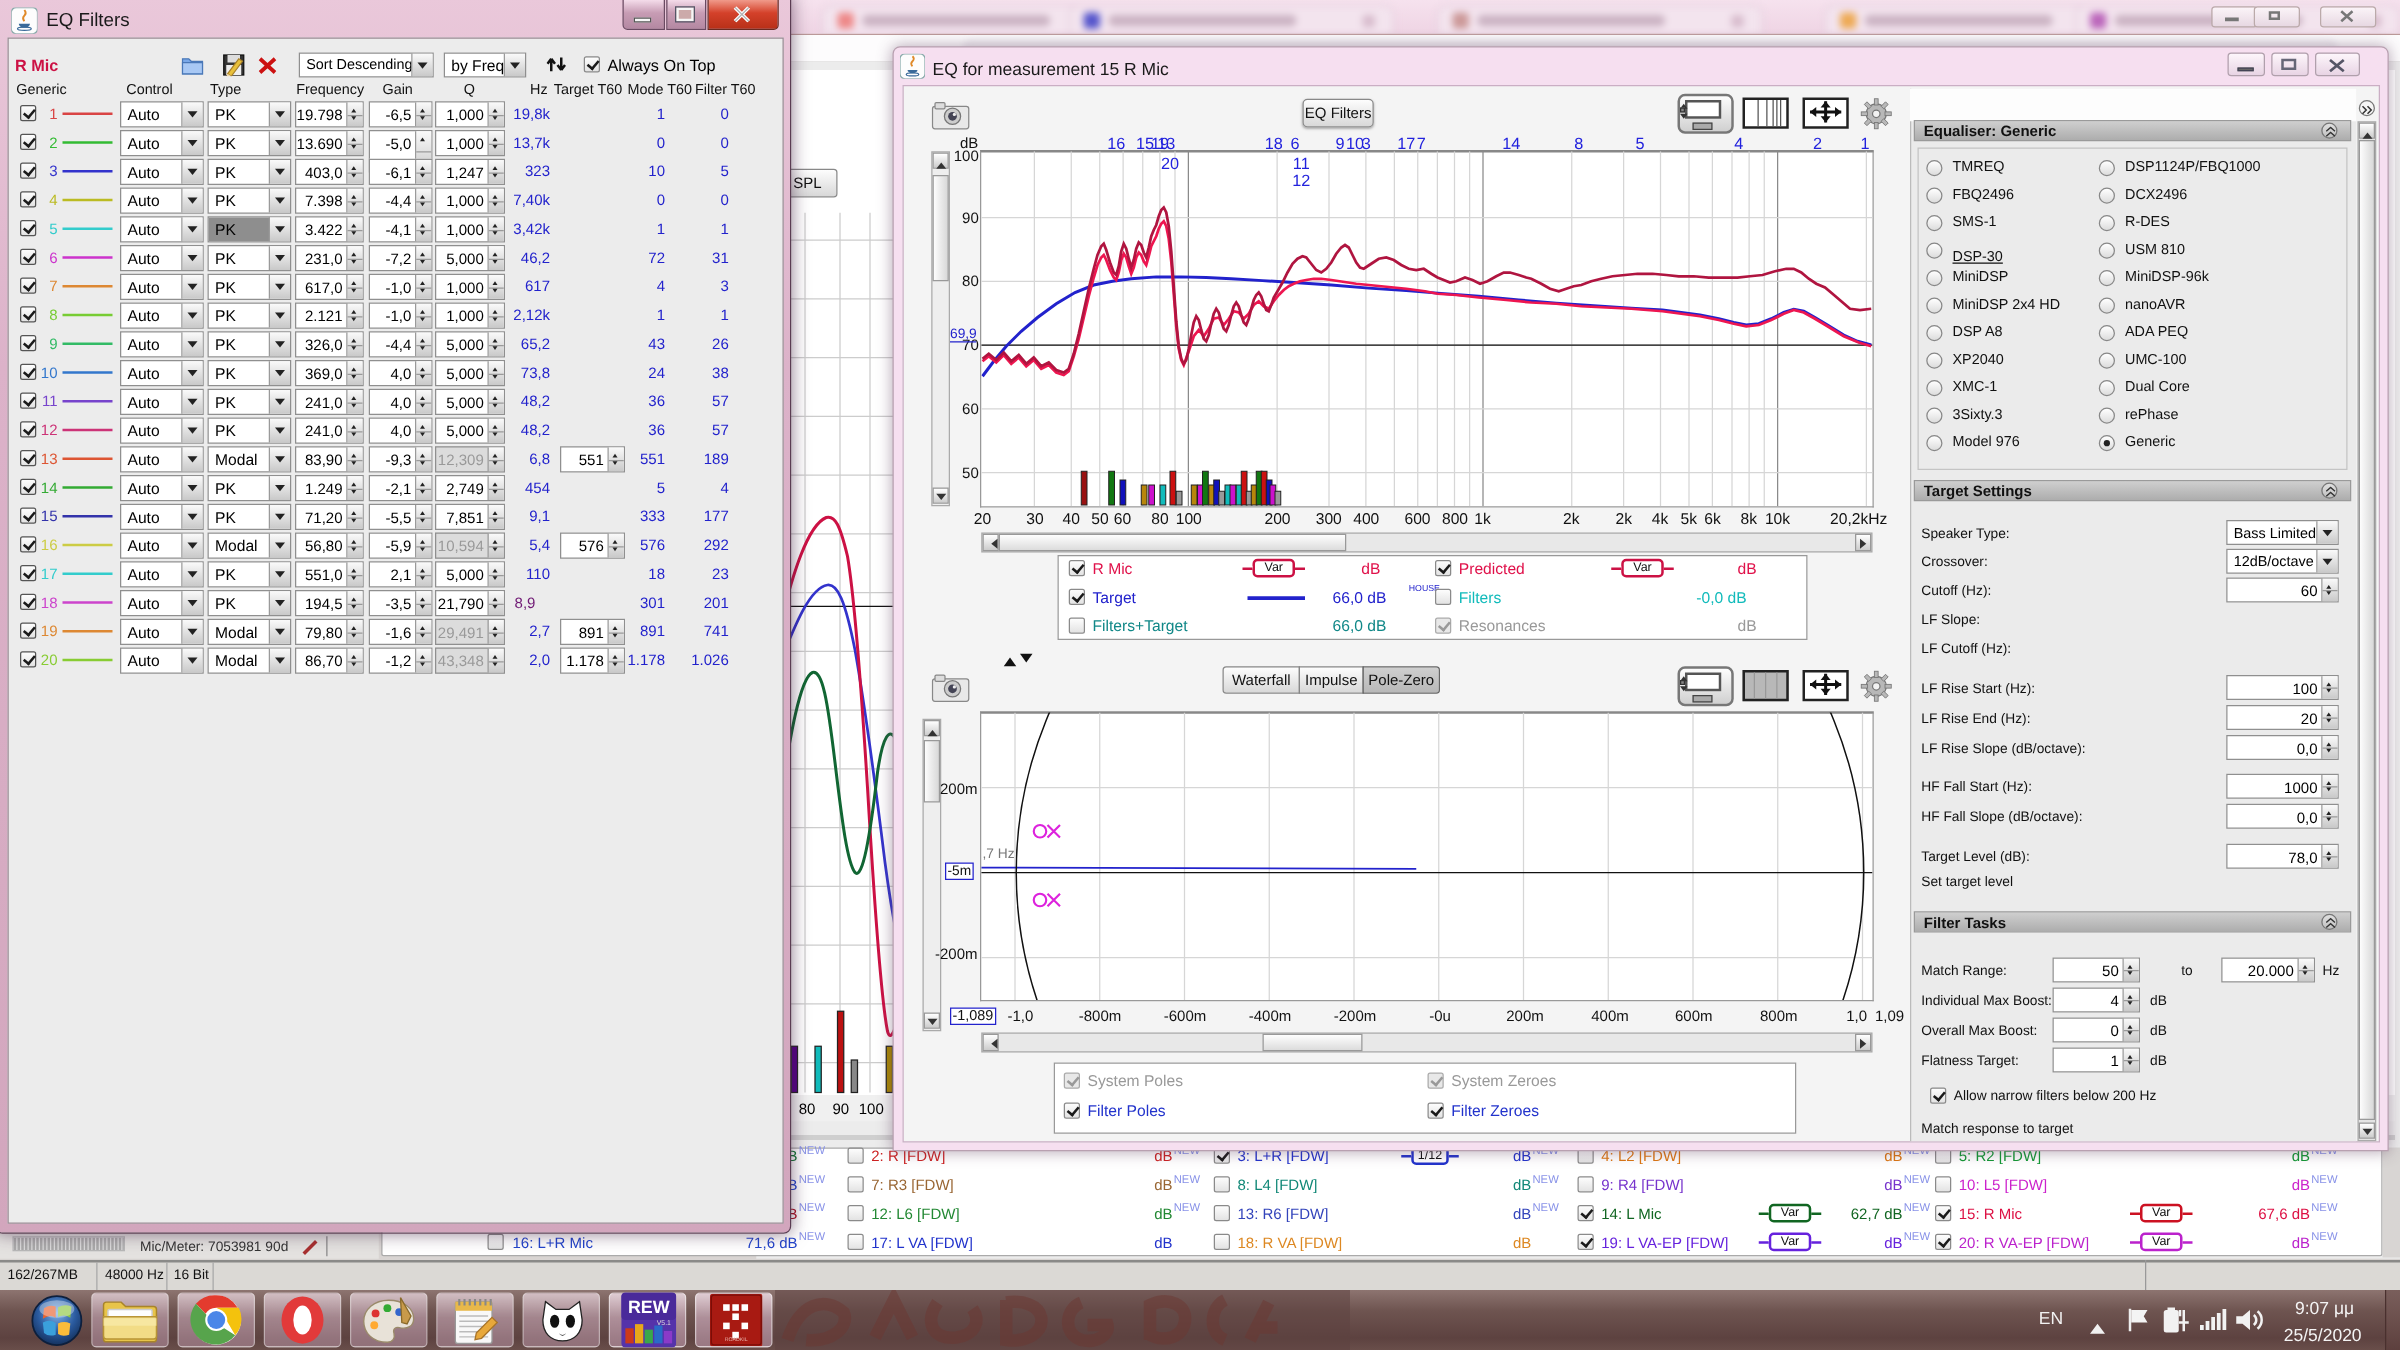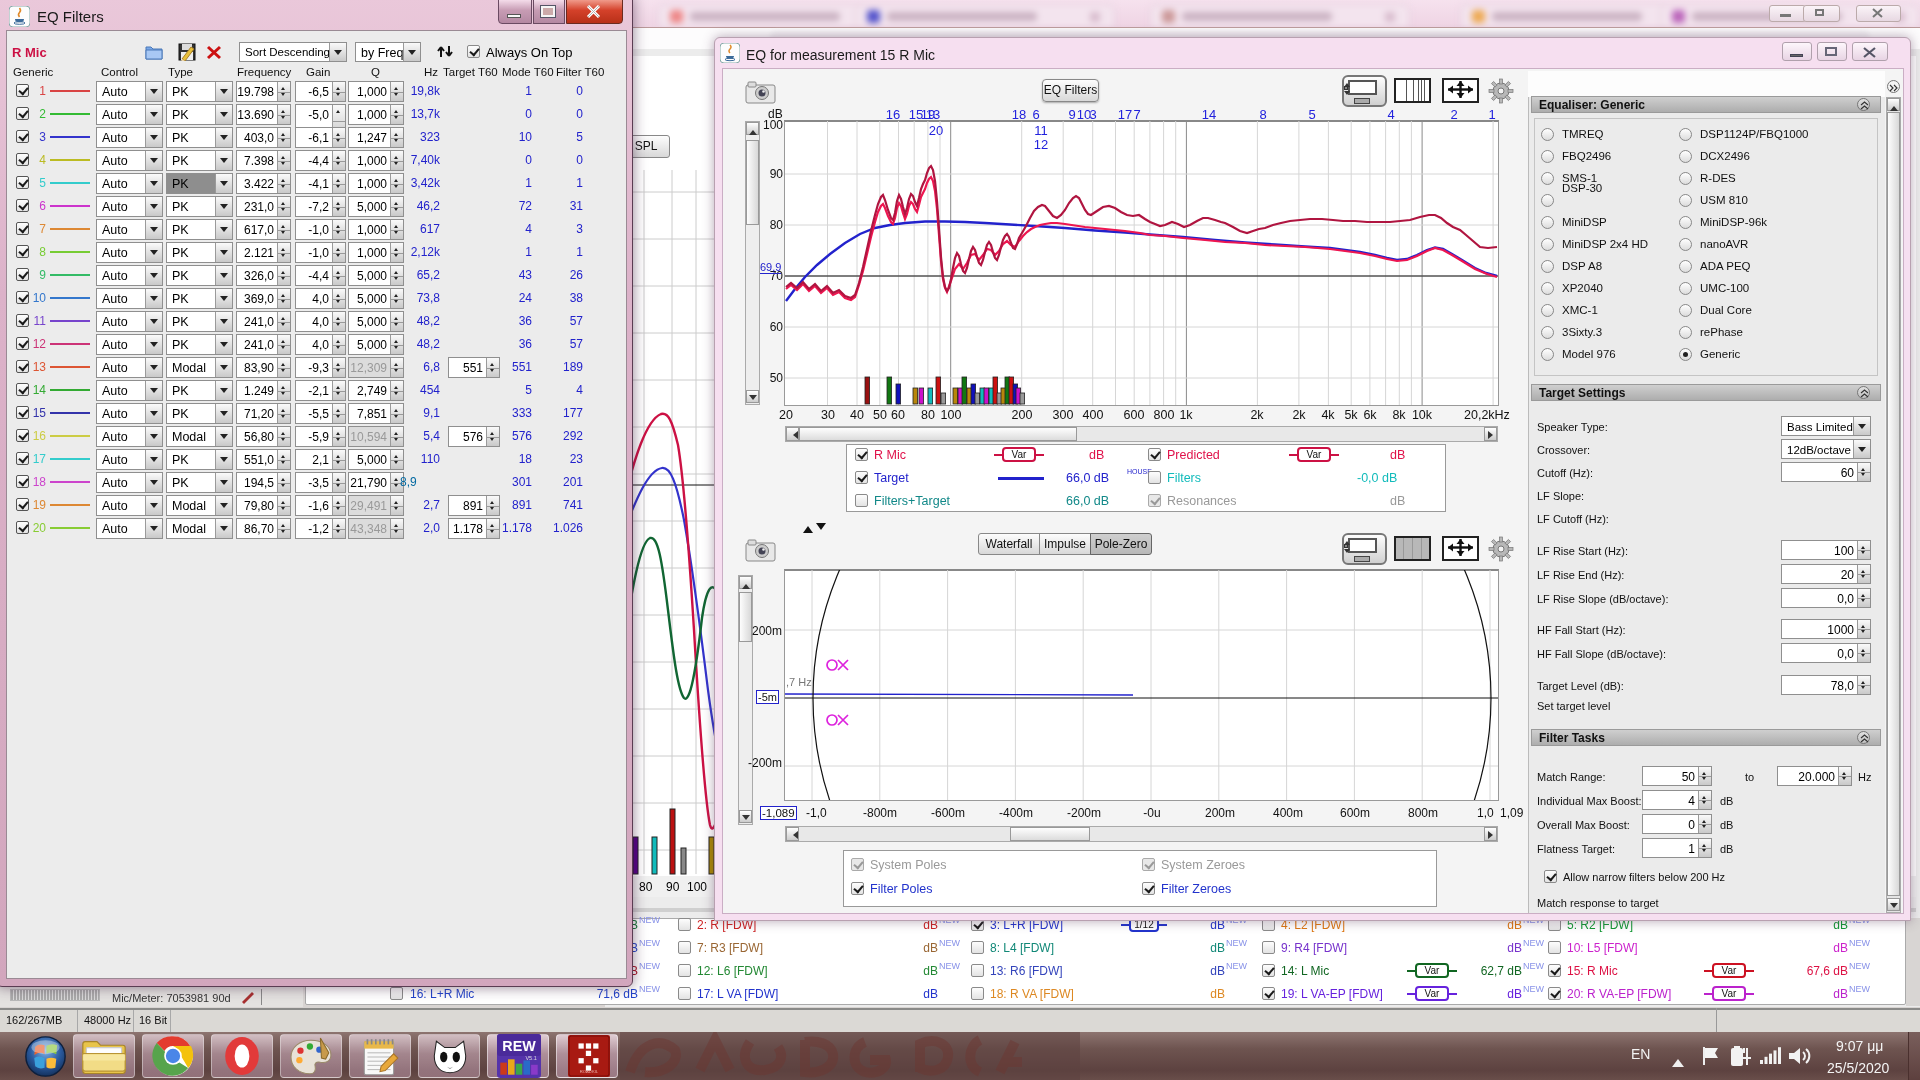--- a/index.html
+++ b/index.html
@@ -733,21 +733,21 @@
 <div class="lbl" style="left:1700px;top:128px;font-size:11.5px;">DSP1124P/FBQ1000</div>
 <div class="radio" style="left:1541px;top:150px;"></div>
 <div class="lbl" style="left:1562px;top:150px;font-size:11.5px;">FBQ2496</div>
 <div class="radio" style="left:1679px;top:150px;"></div>
 <div class="lbl" style="left:1700px;top:150px;font-size:11.5px;">DCX2496</div>
 <div class="radio" style="left:1541px;top:172px;"></div>
 <div class="lbl" style="left:1562px;top:172px;font-size:11.5px;">SMS-1</div>
 <div class="radio" style="left:1679px;top:172px;"></div>
 <div class="lbl" style="left:1700px;top:172px;font-size:11.5px;">R-DES</div>
 <div class="radio" style="left:1541px;top:194px;"></div>
-<div class="lbl" style="left:1562px;top:182px;font-size:11.5px;">DSP-30</div>
+<div class="lbl" style="left:1562px;top:200px;font-size:11.5px;text-decoration:underline;">DSP-30</div>
 <div class="radio" style="left:1679px;top:194px;"></div>
 <div class="lbl" style="left:1700px;top:194px;font-size:11.5px;">USM 810</div>
 <div class="radio" style="left:1541px;top:216px;"></div>
 <div class="lbl" style="left:1562px;top:216px;font-size:11.5px;">MiniDSP</div>
 <div class="radio" style="left:1679px;top:216px;"></div>
 <div class="lbl" style="left:1700px;top:216px;font-size:11.5px;">MiniDSP-96k</div>
 <div class="radio" style="left:1541px;top:238px;"></div>
 <div class="lbl" style="left:1562px;top:238px;font-size:11.5px;">MiniDSP 2x4 HD</div>
 <div class="radio" style="left:1679px;top:238px;"></div>
 <div class="lbl" style="left:1700px;top:238px;font-size:11.5px;">nanoAVR</div>
@@ -1528,21 +1528,21 @@
     <div class="sb">
       <i></i>
     </div>
   </div>
 <div class="spin" style="left:348px;top:472px;width:56px;height:21px;">
     <div class="tx" style="width:38px;">21,790</div>
     <div class="sb">
       <i></i>
     </div>
   </div>
-<div class="t" style="left:400px;top:475px;width:40px;text-align:left;font-size:12px;color:#0369a1;">8,9</div>
+<div class="t" style="left:400px;top:475px;width:40px;text-align:center;font-size:12px;color:#701a75;">8,9</div>
 <div class="t" style="left:490px;top:475px;width:42px;text-align:right;font-size:12px;color:#2222cc;">301</div>
 <div class="t" style="left:541px;top:475px;width:42px;text-align:right;font-size:12px;color:#2222cc;">201</div>
 <div class="cb c" style="left:16px;top:498px;border-color:#555;"></div>
 <div class="t" style="left:32px;top:498px;width:14px;text-align:right;font-size:12px;color:#dd8833;">19</div>
 <div class="a" style="left:50px;top:504px;width:40px;height:2px;background:#dd8833;"></div>
 <div class="combo" style="left:96px;top:495px;width:67px;height:21px;">
     <div class="t" style="left:5px;top:3px;font-size:12.5px;">Auto</div>
     <div class="ar"></div>
   </div>
 <div class="combo" style="left:166px;top:495px;width:67px;height:21px;">

